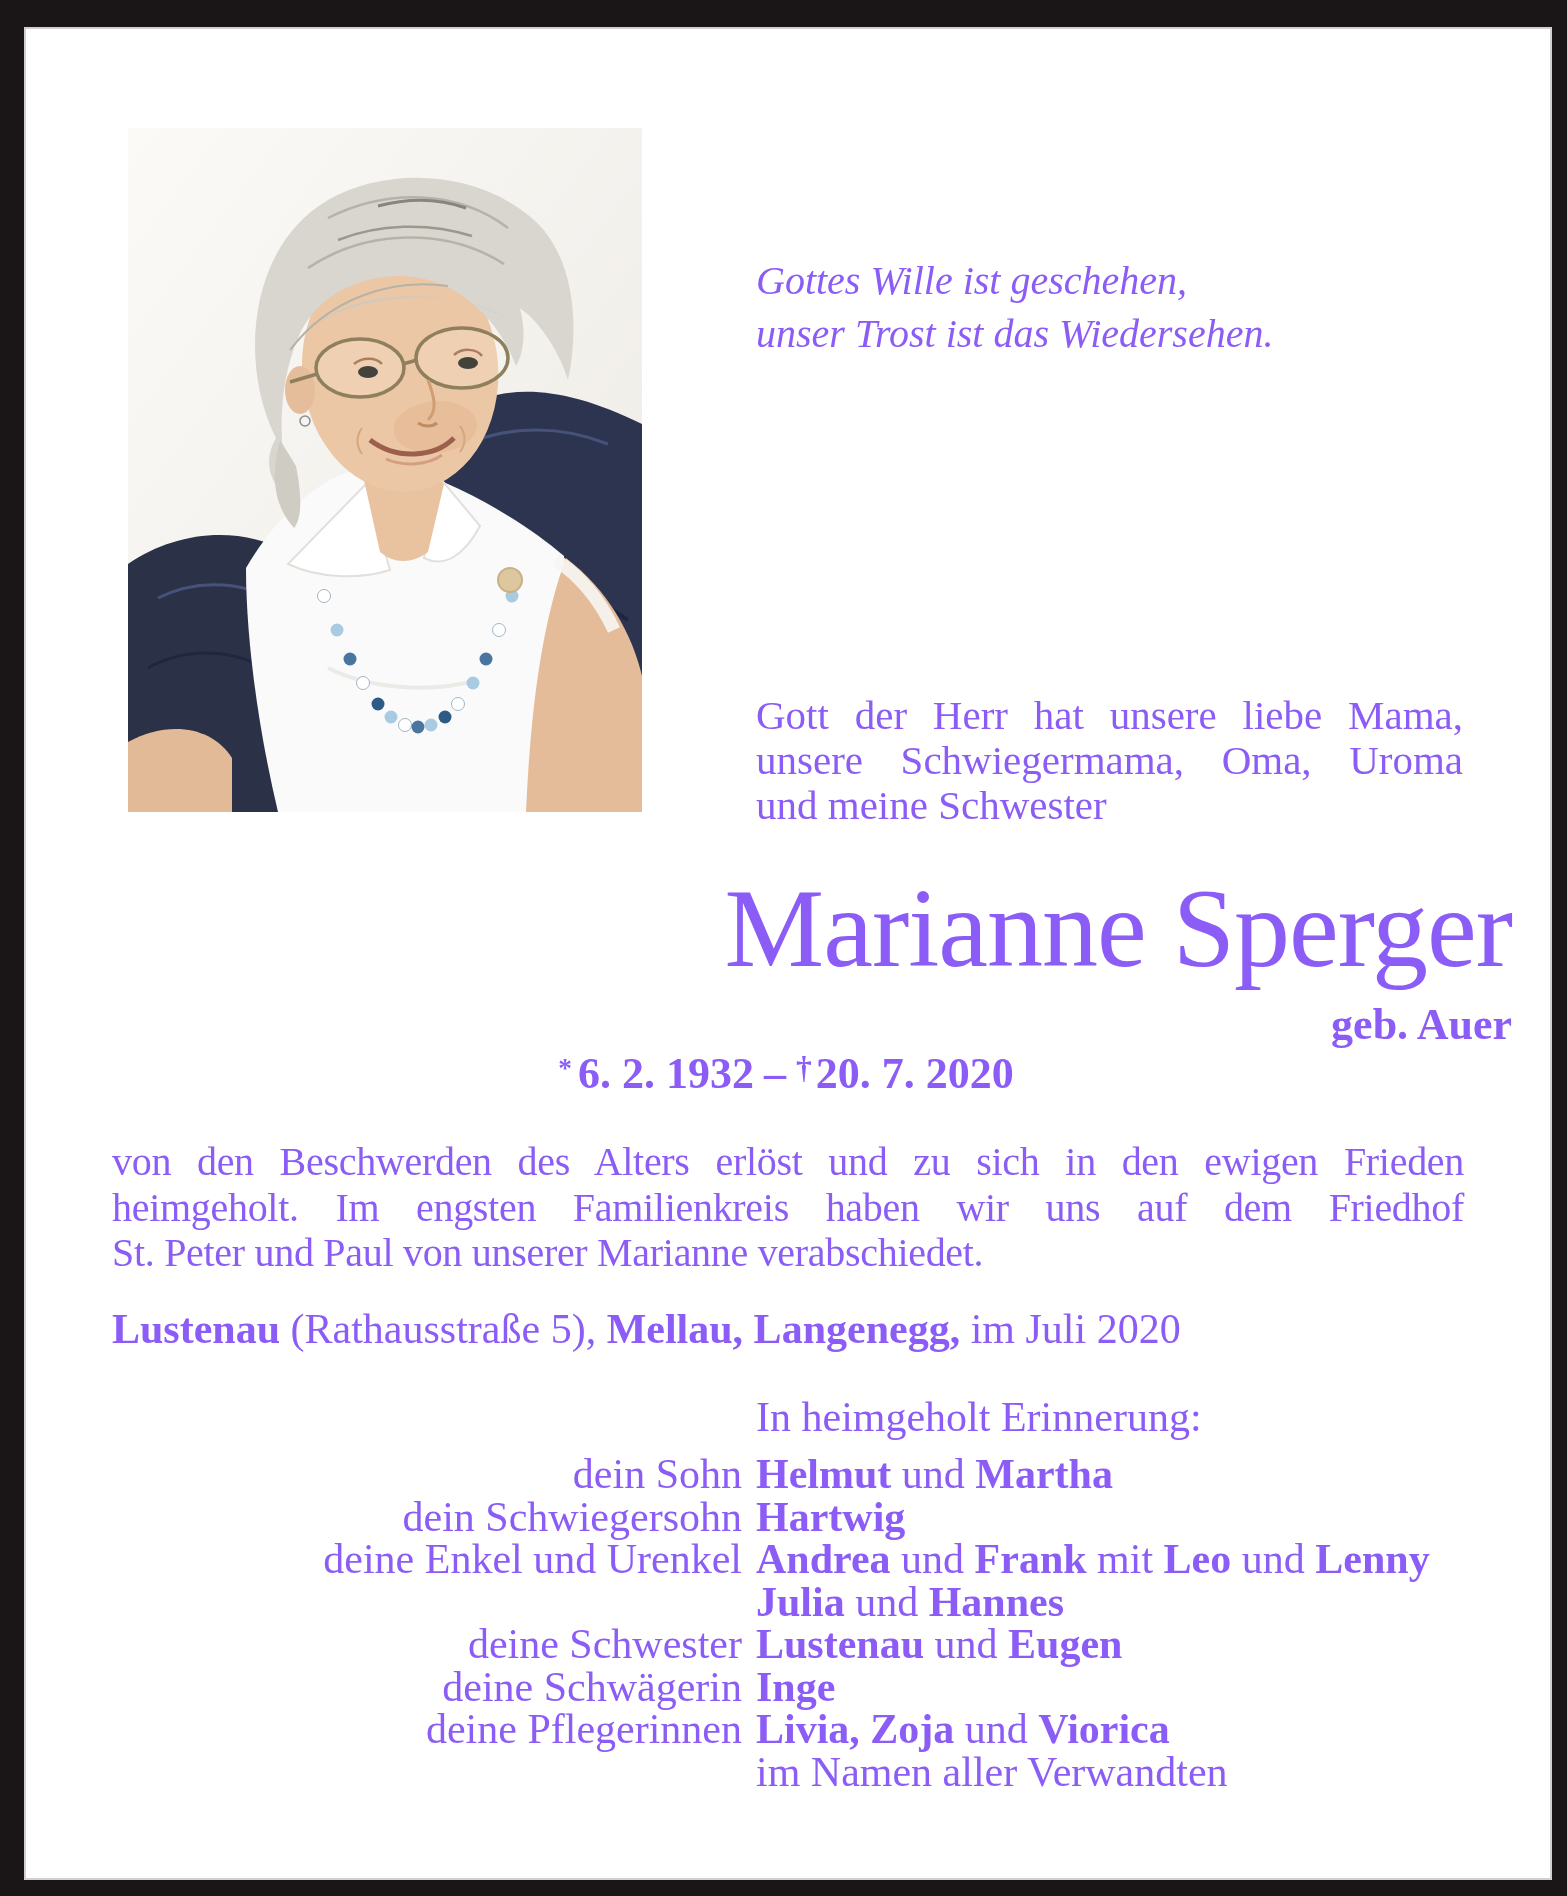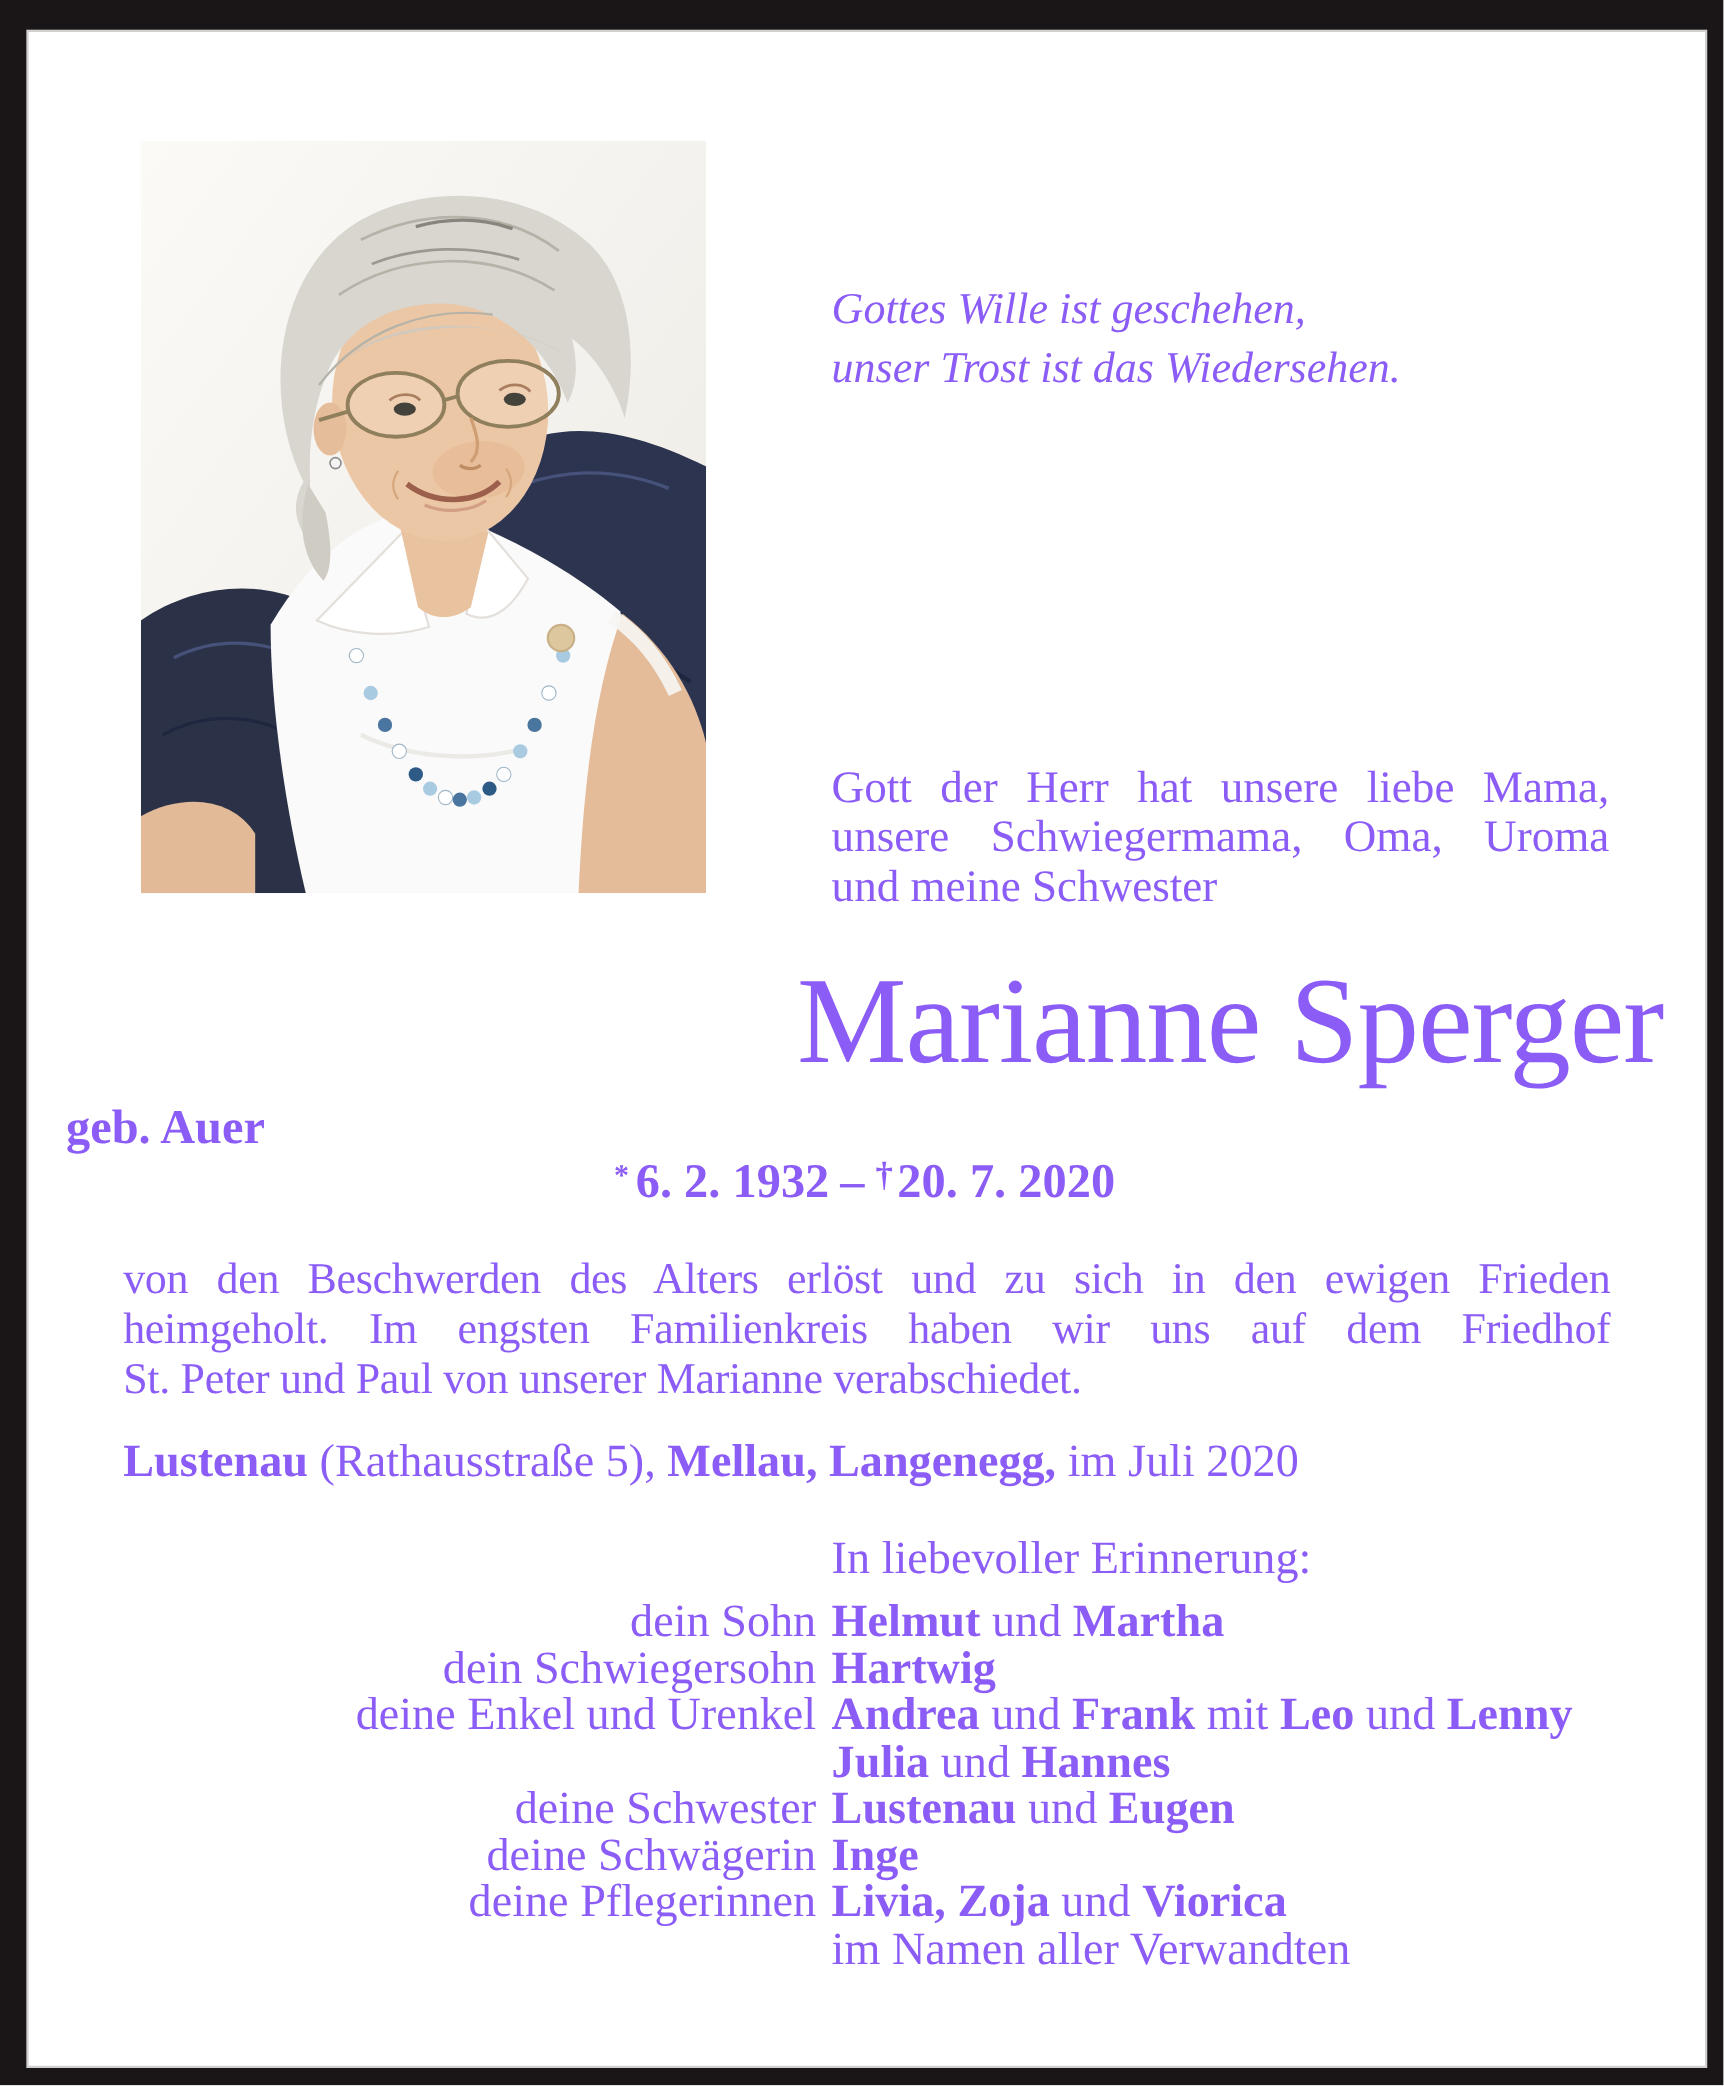--- a/index.html
+++ b/index.html
@@ -66,21 +66,21 @@
     font-size: 112px;
     line-height: 112px;
     letter-spacing: -1px;
     white-space: nowrap;
   }
   .birthname {
     position: absolute;
     left: 60px;
     top: 1002px;
     width: 1452px;
-    text-align: left;
+    text-align: right;
     font-size: 44px;
     line-height: 46px;
     font-weight: bold;
   }
   .dates {
     position: absolute;
     left: 60px;
     top: 1044px;
     width: 1452px;
     text-align: center;
@@ -272,21 +272,21 @@
 
   <div class="paragraph jblock">
       <div class="tline">von den Beschwerden des Alters erlöst und zu sich in den ewigen Frieden</div>
       <div class="tline">heimgeholt. Im engsten Familienkreis haben wir uns auf dem Friedhof</div>
       <div class="tline">St. Peter und Paul von unserer Marianne verabschiedet.</div>
     </div>
 
   <div class="places"><span class="b">Lustenau</span><span class=""> (Rathausstraße 5), </span><span class="b">Mellau, Langenegg,</span><span class=""> im Juli 2020</span></div>
 
   <div class="memorial">
-    <div class="memorial-heading">In liebevoller Erinnerung:</div>
+    <div class="memorial-heading">In heimgeholt Erinnerung:</div>
     <div>
         <div class="mrow">
           <span class="mlabel">dein Sohn</span>
           <span class="mnames"><span class="b">Helmut</span><span class=""> und </span><span class="b">Martha</span></span>
         </div>
         <div class="mrow">
           <span class="mlabel">dein Schwiegersohn</span>
           <span class="mnames"><span class="b">Hartwig</span></span>
         </div>
         <div class="mrow">

